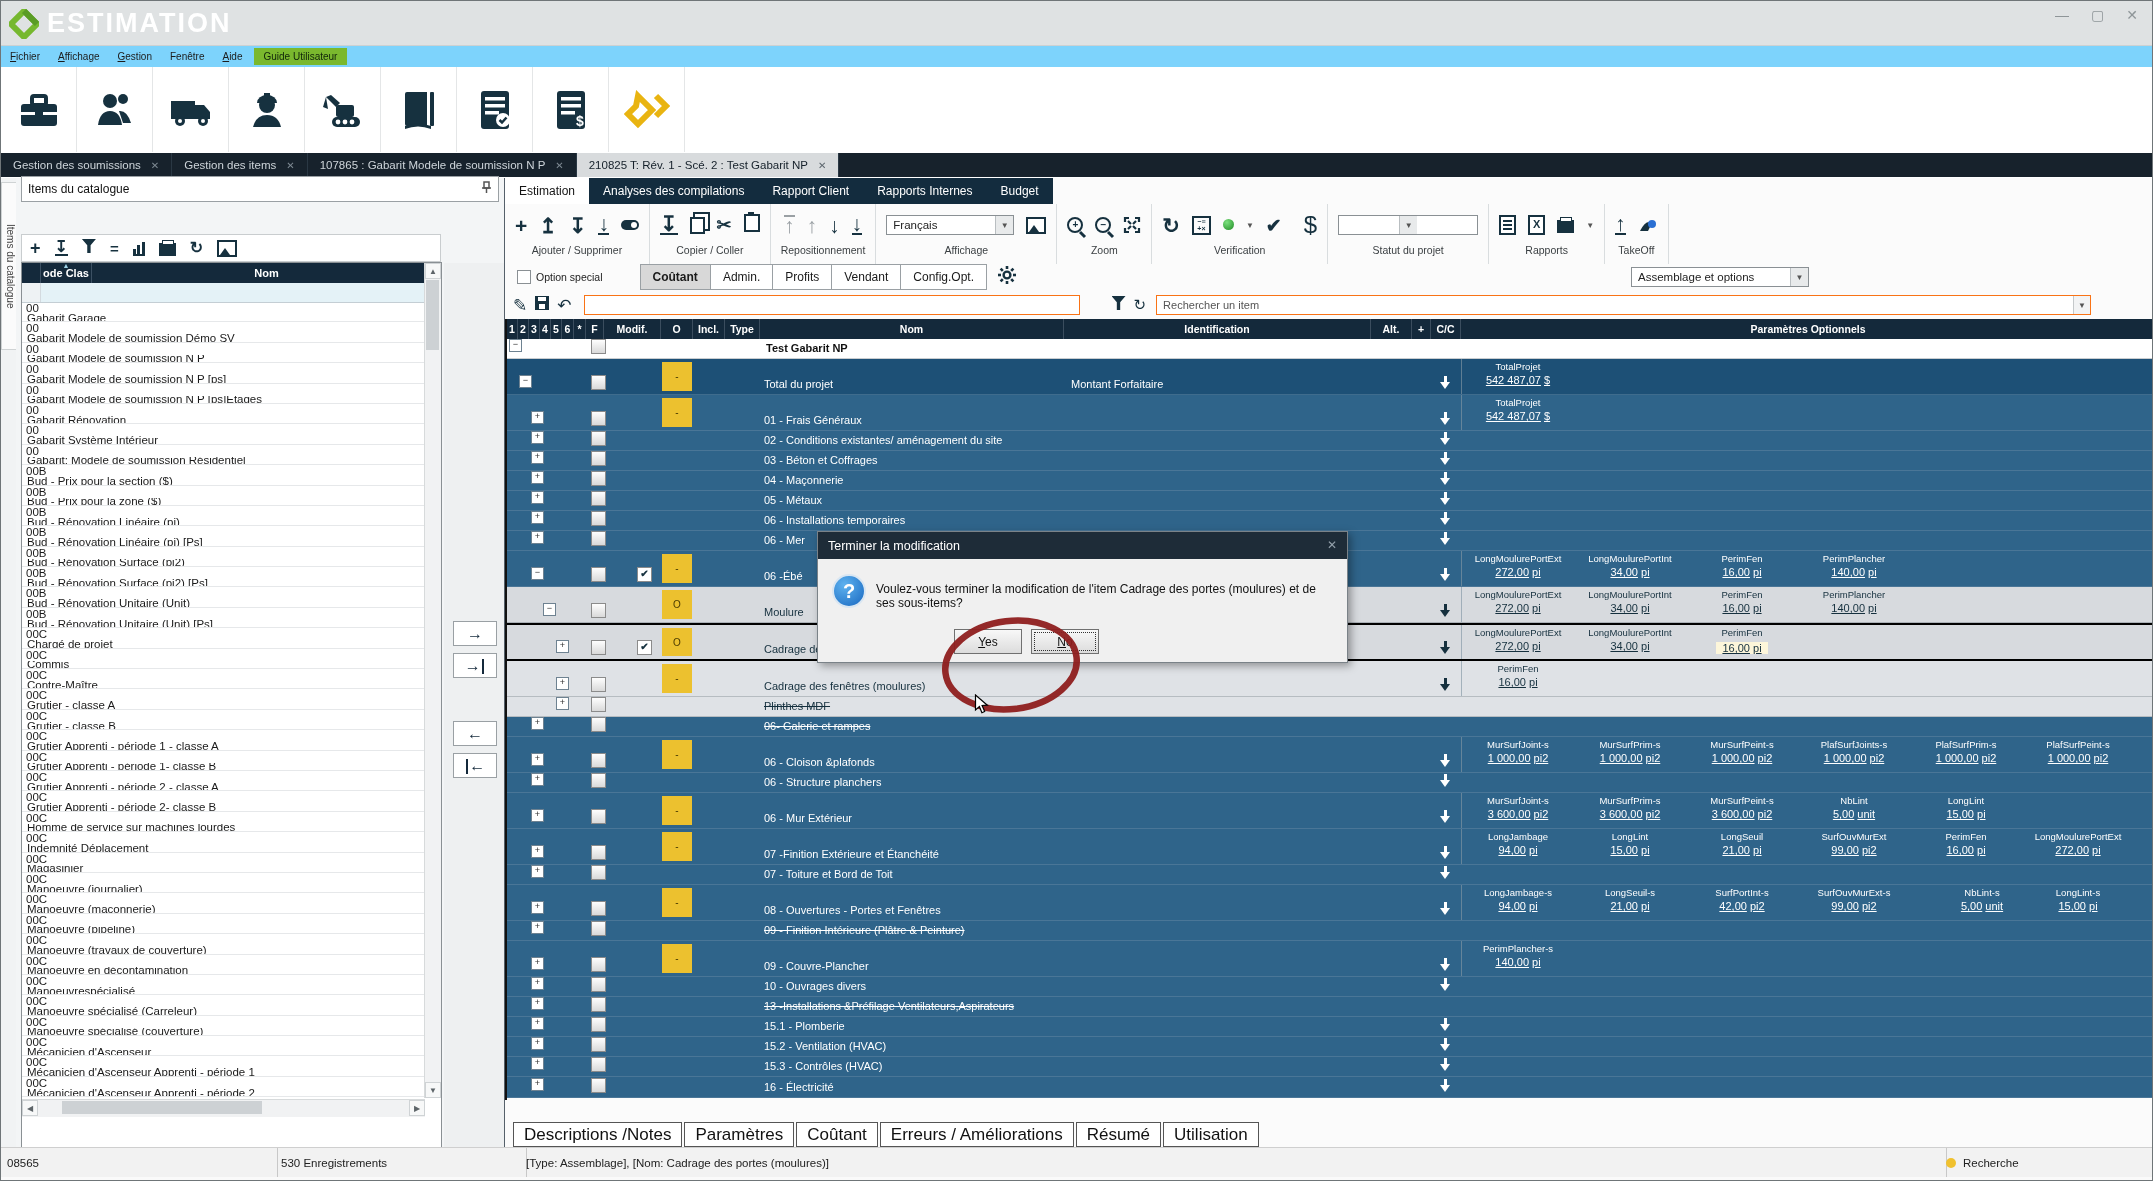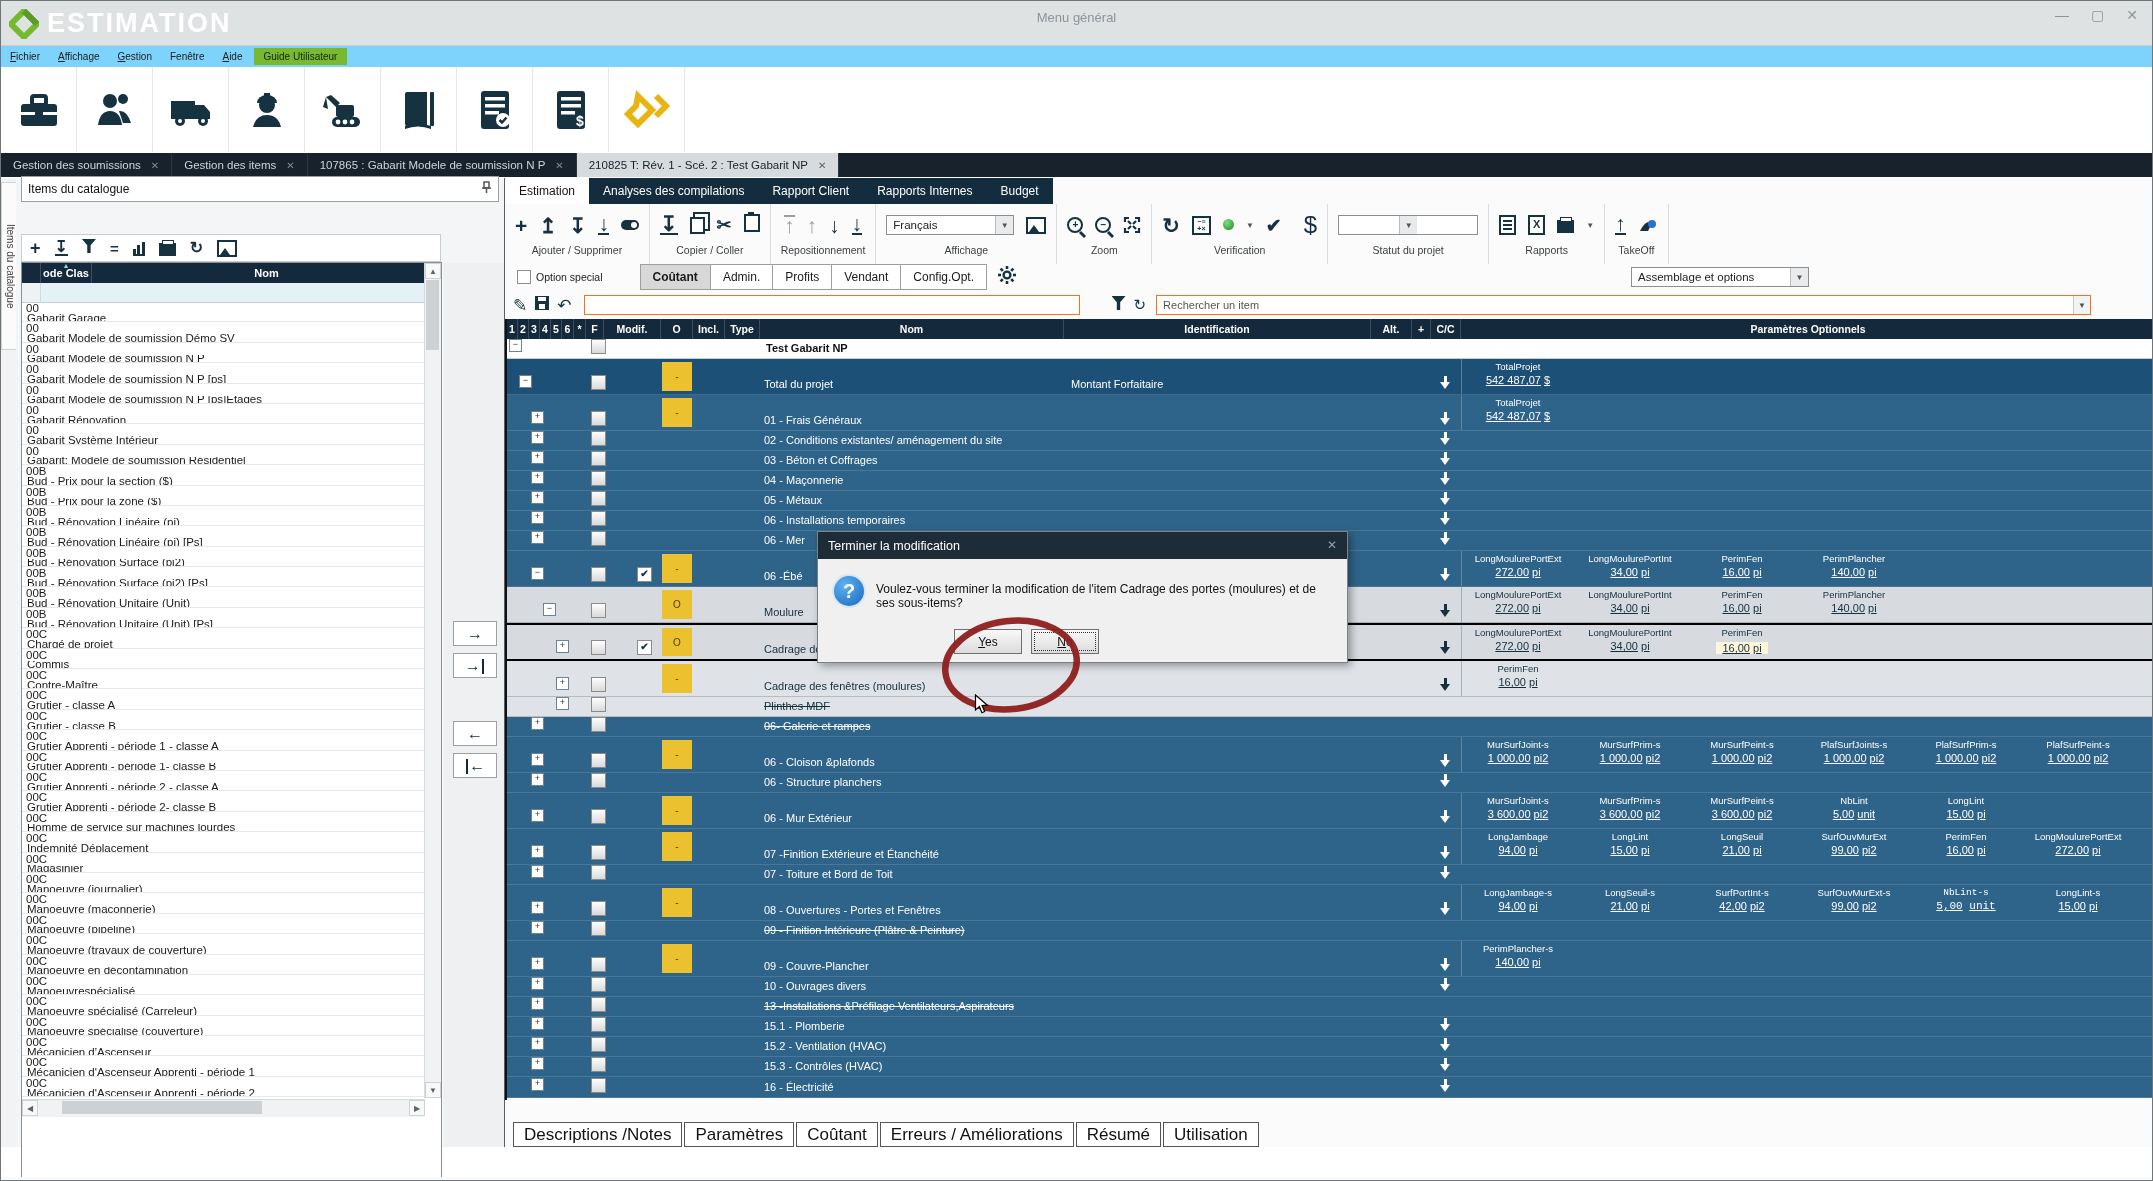--- a/index.html
+++ b/index.html
@@ -158,21 +158,20 @@
 <div id="win">
 
   <div id="titlebar">
     <div id="brand">
       <svg width="30" height="30" viewBox="0 0 30 30">
         <path d="M15 2 L28 15 L15 28 L2 15 Z" fill="none" stroke="#76b82f" stroke-width="6"></path>
         <path d="M15 2 L28 15" stroke="#5a9c25" stroke-width="6"></path>
       </svg>
       <span id="brand-name">ESTIMATION</span>
     </div>
-    <div id="win-title">Menu général</div>
     <div id="win-controls">
       <span>—</span>
       <span>▢</span>
       <span>✕</span>
     </div>
   </div>
 
   <div id="menubar">
       <span class="mi ul">Fichier</span>
       <span class="mi ul">Affichage</span>
@@ -1001,21 +1000,21 @@
                 <div class="pval"><u>21,00</u>&nbsp;<u>pi</u></div>
               </div>
               <div class="pcell" style="left: 224px;">
                 <div class="plabel">SurfPortInt-s</div>
                 <div class="pval"><u>42,00</u>&nbsp;<u>pi2</u></div>
               </div>
               <div class="pcell" style="left: 336px;">
                 <div class="plabel">SurfOuvMurExt-s</div>
                 <div class="pval"><u>99,00</u>&nbsp;<u>pi2</u></div>
               </div>
-              <div class="pcell" style="left: 448px; font-family: Liberation Mono, monospace;">
+              <div class="pcell" style="left: 464px;">
                 <div class="plabel">NbLint-s</div>
                 <div class="pval"><u>5,00</u>&nbsp;<u>unit</u></div>
               </div>
               <div class="pcell" style="left: 560px;">
                 <div class="plabel">LongLint-s</div>
                 <div class="pval"><u>15,00</u>&nbsp;<u>pi</u></div>
               </div>
             </div>
           </div>
           <div class="grow bg-blue" style="height: 20px;">
@@ -1101,15 +1100,24 @@
   </div>
 
   <svg id="red-ellipse" width="150" height="110" viewBox="0 0 150 110">
     <ellipse cx="72" cy="52" rx="66" ry="44" transform="rotate(-7 72 52)" fill="none" stroke="#8e1d1d" stroke-width="6.5" opacity="0.95"></ellipse>
   </svg>
 
   <svg id="cursor" width="18" height="21" viewBox="0 0 18 21">
     <path d="M1.5 1 L1.5 16 L5.4 12.6 L7.9 18.8 L10.7 17.5 L8.1 11.5 L13.4 11.2 Z" fill="#fff" stroke="#000" stroke-width="1.2"></path>
   </svg>
 
+  <div id="statusbar">
+    <div class="stcell" style="left:0;width:270px;padding-left:6px;">08565</div>
+    <div class="stcell" style="left:270px;width:245px;padding-left:10px;">530 Enregistrements</div>
+    <div class="stcell" style="left:515px;width:1420px;padding-left:10px;">[Type: Assemblage], [Nom: Cadrage des portes (moulures)]</div>
+    <div class="stcell" style="left:1935px;width:218px;border-right:none;padding-left:10px;gap:7px;">
+      <span style="display:inline-block;width:10px;height:10px;border-radius:50%;background:#f0c12f;"></span>
+      <span>Recherche</span>
+    </div>
+  </div>
   <div id="bottomstrip"></div>
 
 </div>
 
 </body></html>

